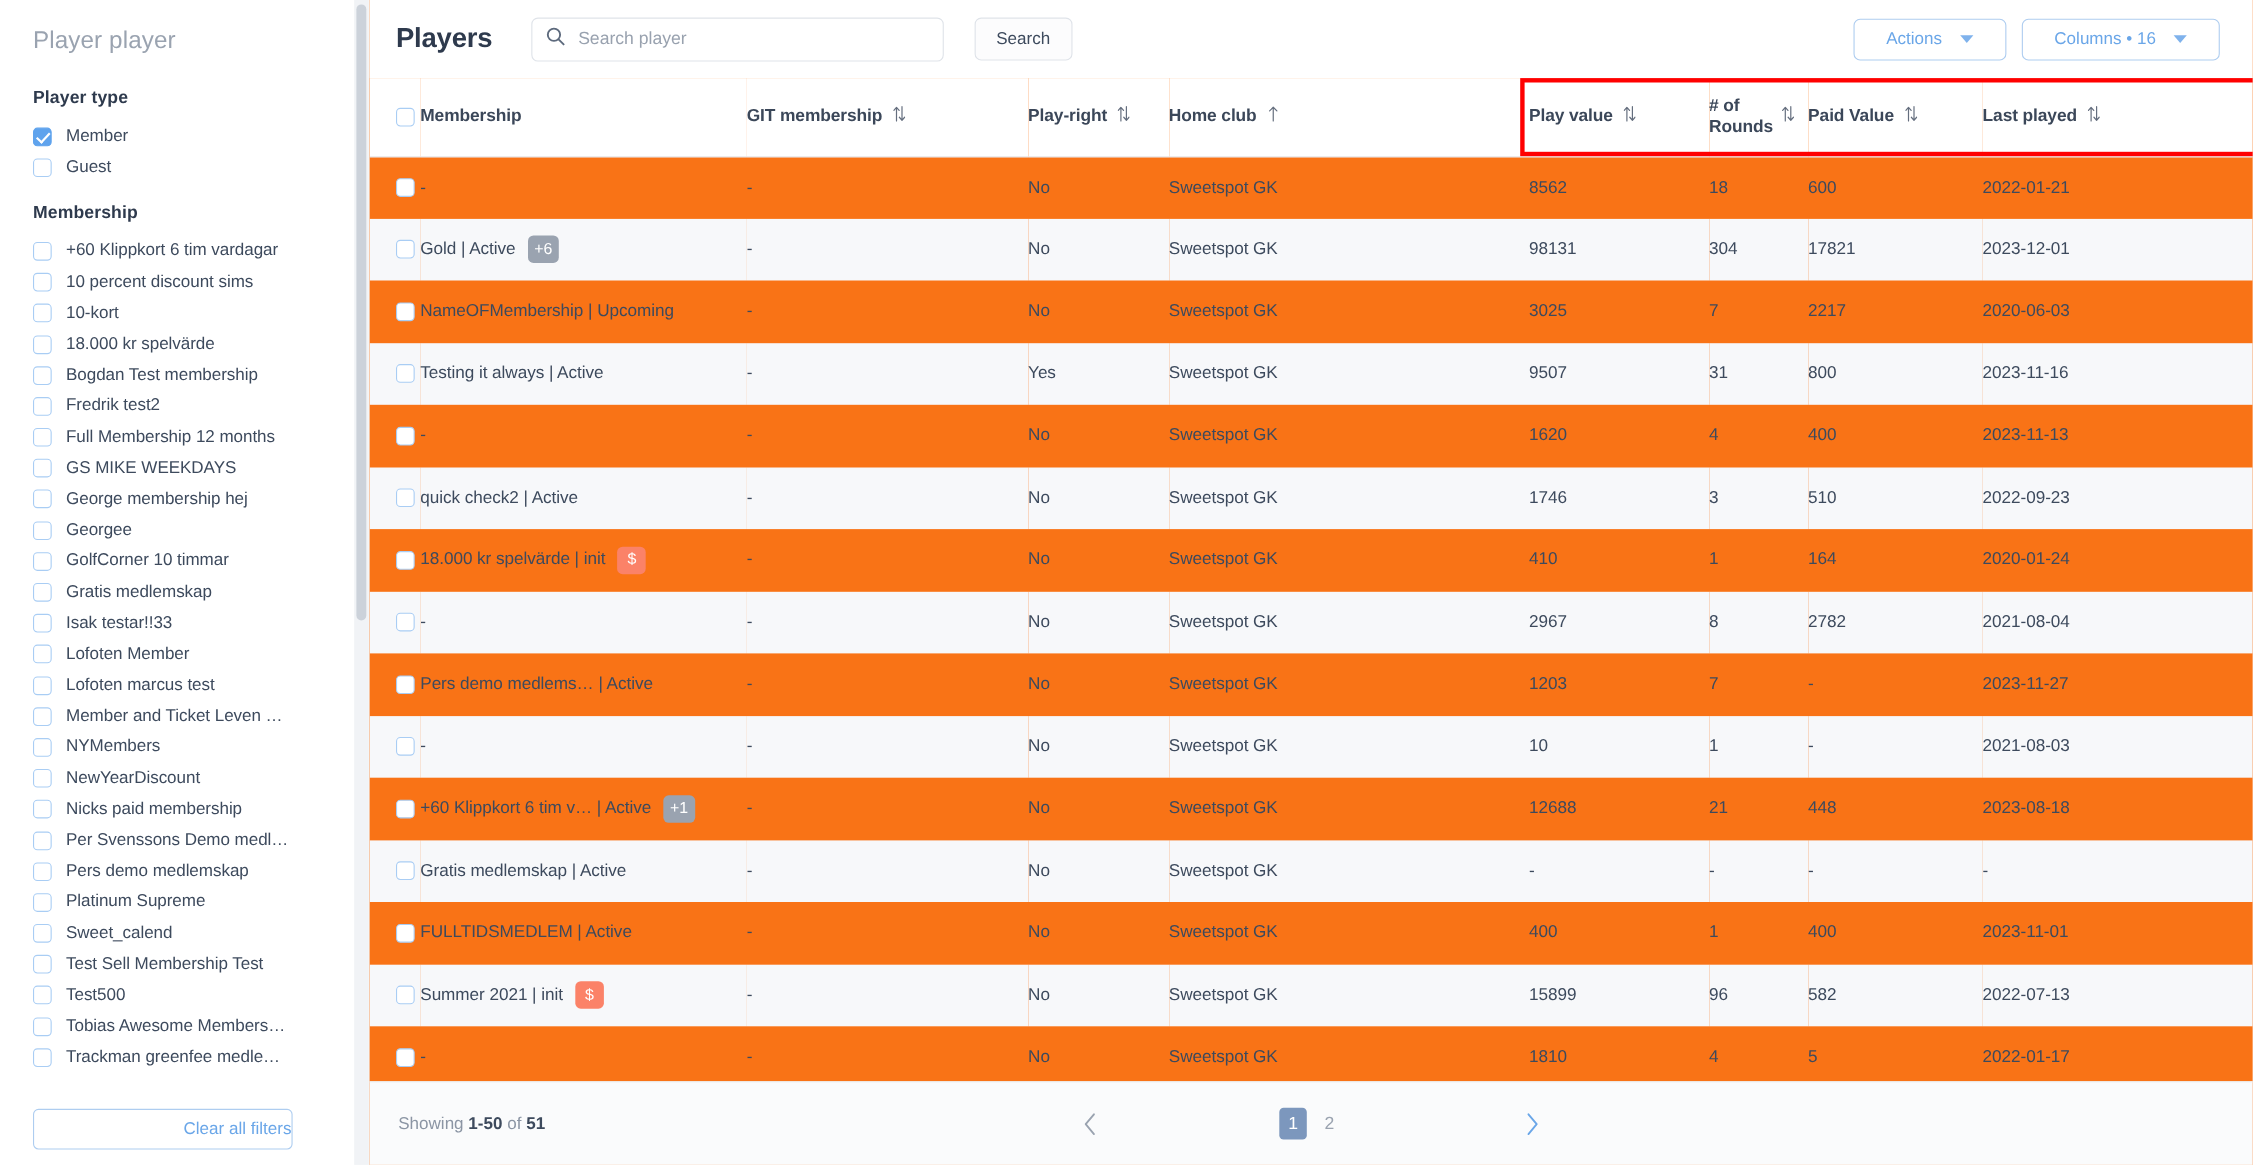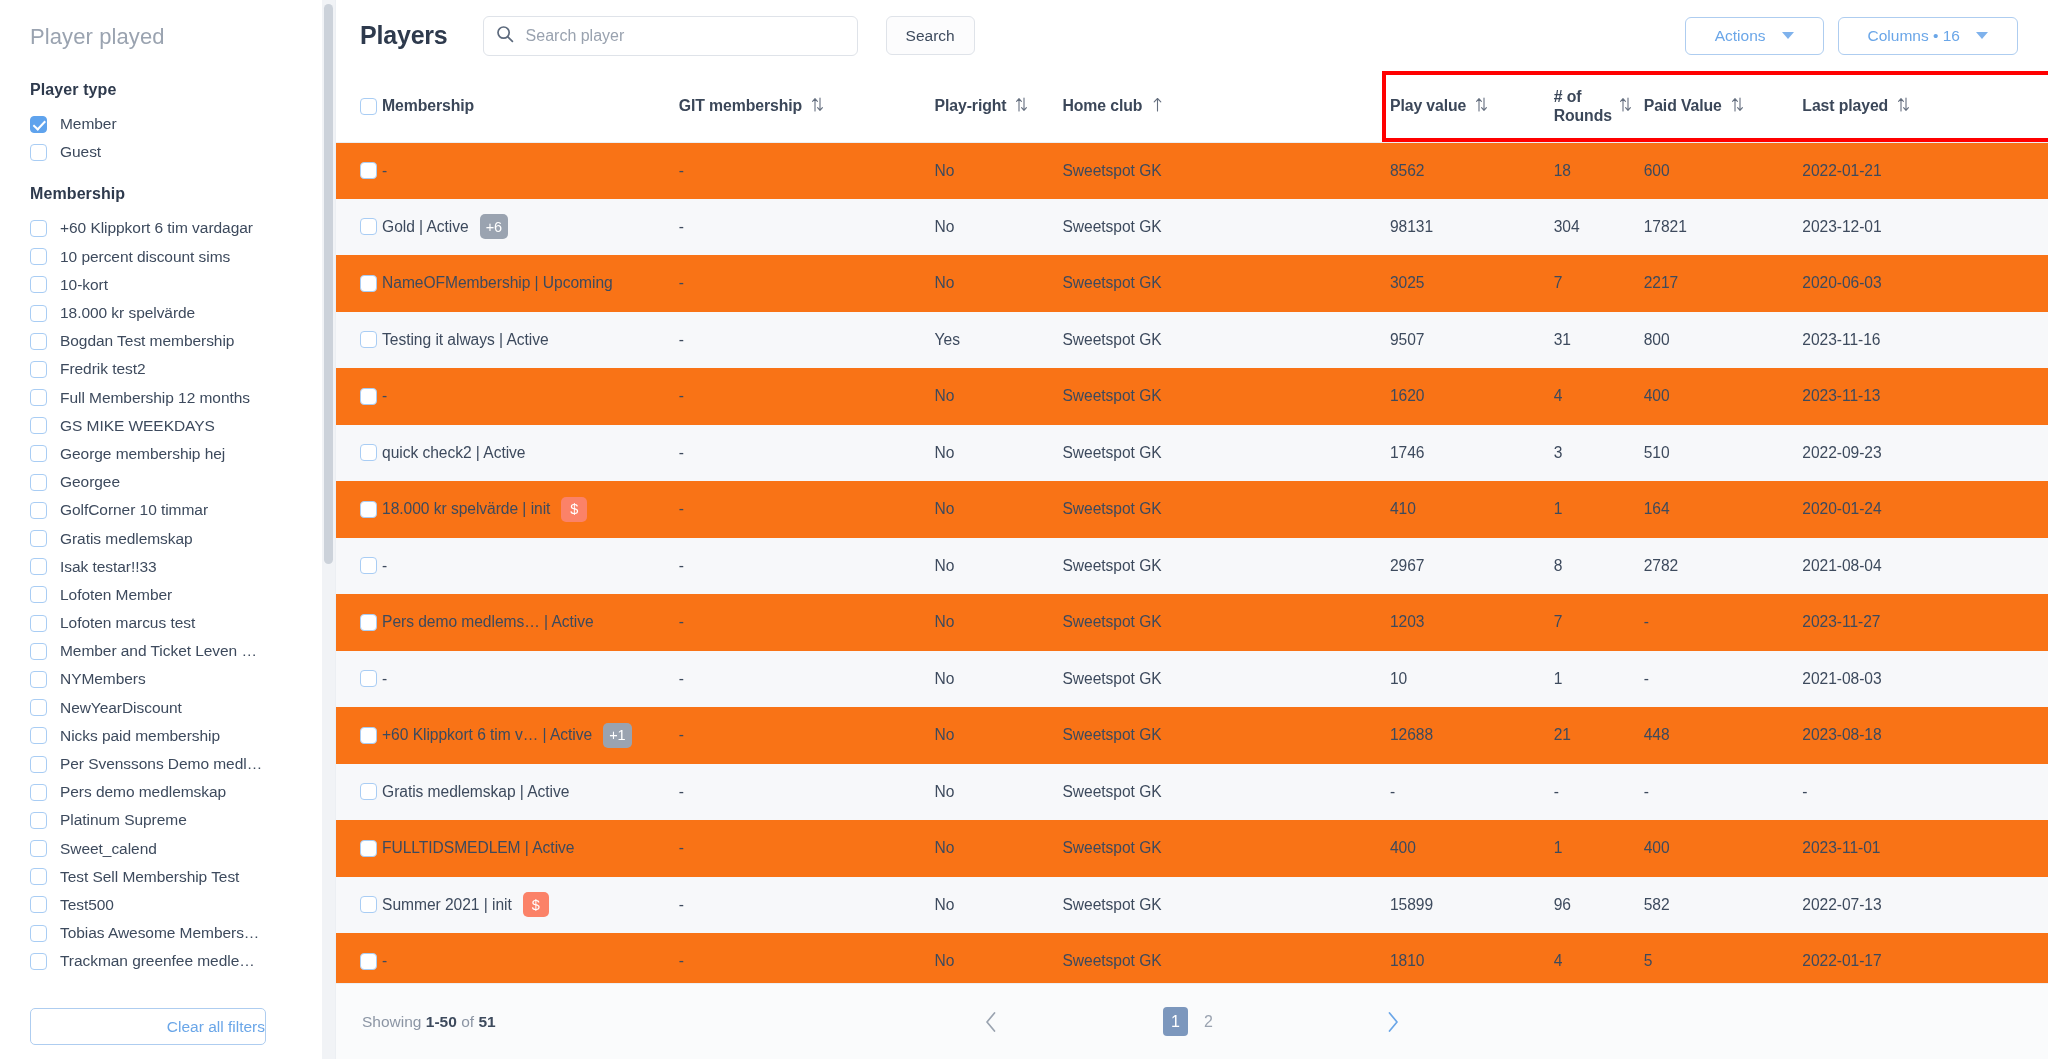--- a/index.html
+++ b/index.html
@@ -303,21 +303,21 @@
   }
   .pg.active { background: #7c97bd; color: #fff; }
 </style>
 </head>
 <body>
 
 <div class="app">
 
   <aside class="sidebar">
     <div class="sidebar-inner">
-      <div class="filter-title">Player played</div>
+      <div class="filter-title">Player player</div>
 
       <div>
         <div class="group-title">Player type</div>
         <div id="group0">
             <div class="cb-row">
               <div class="cb checked"></div>
               <span class="cb-label">Member</span>
             </div>
             <div class="cb-row">
               <div class="cb"></div>

